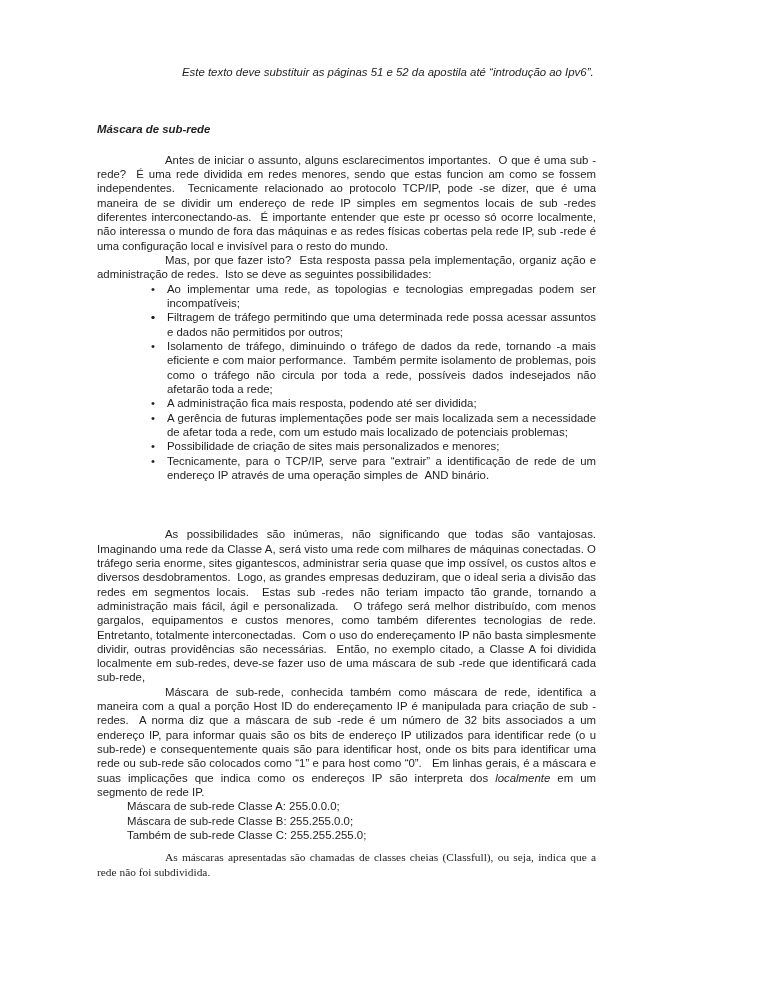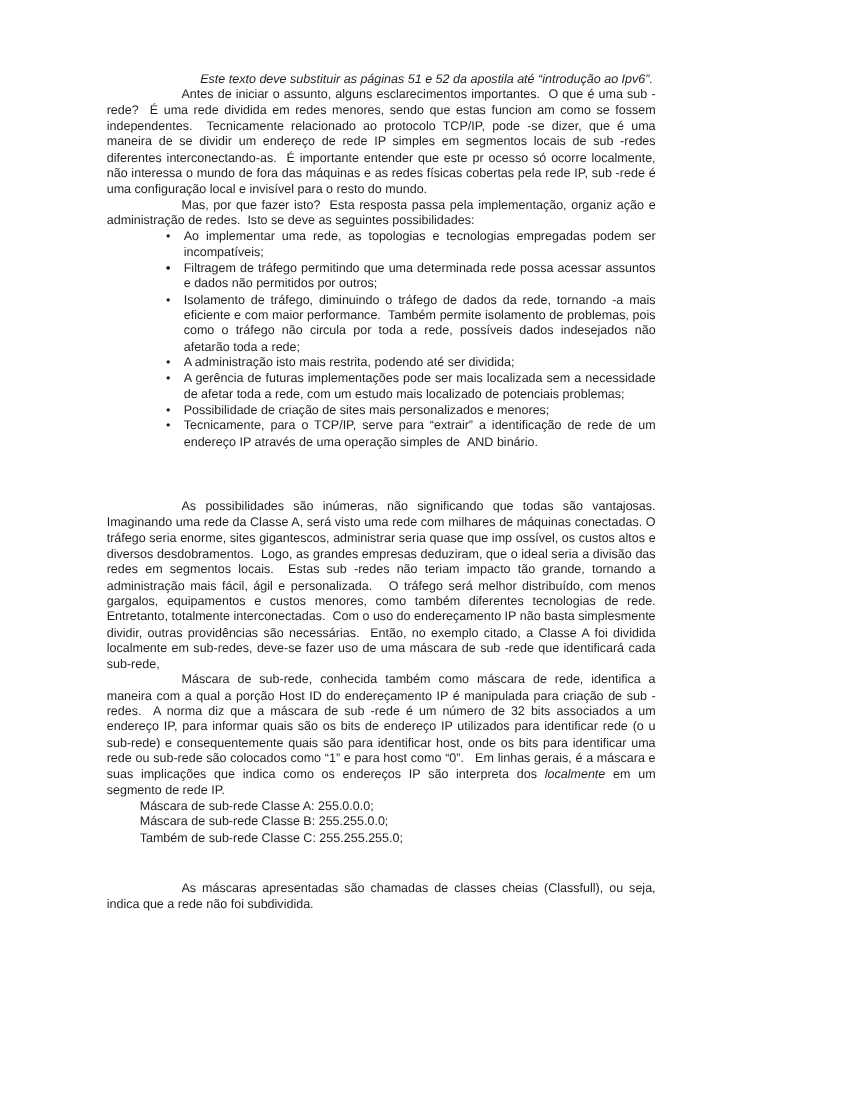--- a/index.html
+++ b/index.html
@@ -47,30 +47,31 @@
     padding-left: 70px;
     text-align: justify;
   }
   ul.benefits li .bullet-glyph {
     position: absolute;
     left: 54px;
     top: 0;
   }
   .after-list { margin-top: 45px; }
   .masks { padding-left: 30px; }
-  .closing { margin-top: 32px; }
+  .closing { margin-top: 8px; font-family: Liberation Serif, serif; }
   .em-inline { font-style: italic; }
 </style>
 </head>
 <body>
 
 <div class="page">
 
   <p class="intro">Este texto deve substituir as páginas 51 e 52 da apostila até “introdução ao Ipv6”.</p>
 
+  <h2 class="heading">Máscara de sub-rede</h2>
 
   <p>Antes de iniciar o assunto, alguns esclarecimentos importantes.&nbsp; O que é uma sub -rede?&nbsp; É uma rede dividida em redes menores, sendo que estas funcion am como se fossem independentes.&nbsp; Tecnicamente relacionado ao protocolo TCP/IP, pode -se dizer, que é uma maneira de se dividir um endereço de rede IP simples em segmentos locais de sub -redes diferentes interconectando-as.&nbsp; É importante entender que este pr ocesso só ocorre localmente, não interessa o mundo de fora das máquinas e as redes físicas cobertas pela rede IP, sub -rede é uma configuração local e invisível para o resto do mundo.</p>
 
   <p>Mas, por que fazer isto?&nbsp; Esta resposta passa pela implementação, organiz ação e administração de redes.&nbsp; Isto se deve as seguintes possibilidades:</p>
 
   <ul class="benefits">
     <li>
       <span class="bullet-glyph">•</span>
       <span>Ao implementar uma rede, as topologias e tecnologias empregadas podem ser incompatíveis;</span>
     </li>
@@ -80,21 +81,21 @@
     <li>
       <span class="bullet-glyph">•</span>
       <span>Filtragem de tráfego permitindo que uma determinada rede possa acessar assuntos e dados não permitidos por outros;</span>
     </li>
     <li>
       <span class="bullet-glyph">•</span>
       <span>Isolamento de tráfego, diminuindo o tráfego de dados da rede, tornando -a mais eficiente e com maior performance.&nbsp; Também permite isolamento de problemas, pois como o tráfego não circula por toda a rede, possíveis dados indesejados não afetarão toda a rede;</span>
     </li>
     <li>
       <span class="bullet-glyph">•</span>
-      <span>A administração isto mais restrita, podendo até ser dividida;</span>
+      <span>A administração fica mais resposta, podendo até ser dividida;</span>
     </li>
     <li>
       <span class="bullet-glyph">•</span>
       <span>A gerência de futuras implementações pode ser mais localizada sem a necessidade de afetar toda a rede, com um estudo mais localizado de potenciais problemas;</span>
     </li>
     <li>
       <span class="bullet-glyph">•</span>
       <span>Possibilidade de criação de sites mais personalizados e menores;</span>
     </li>
     <li>

